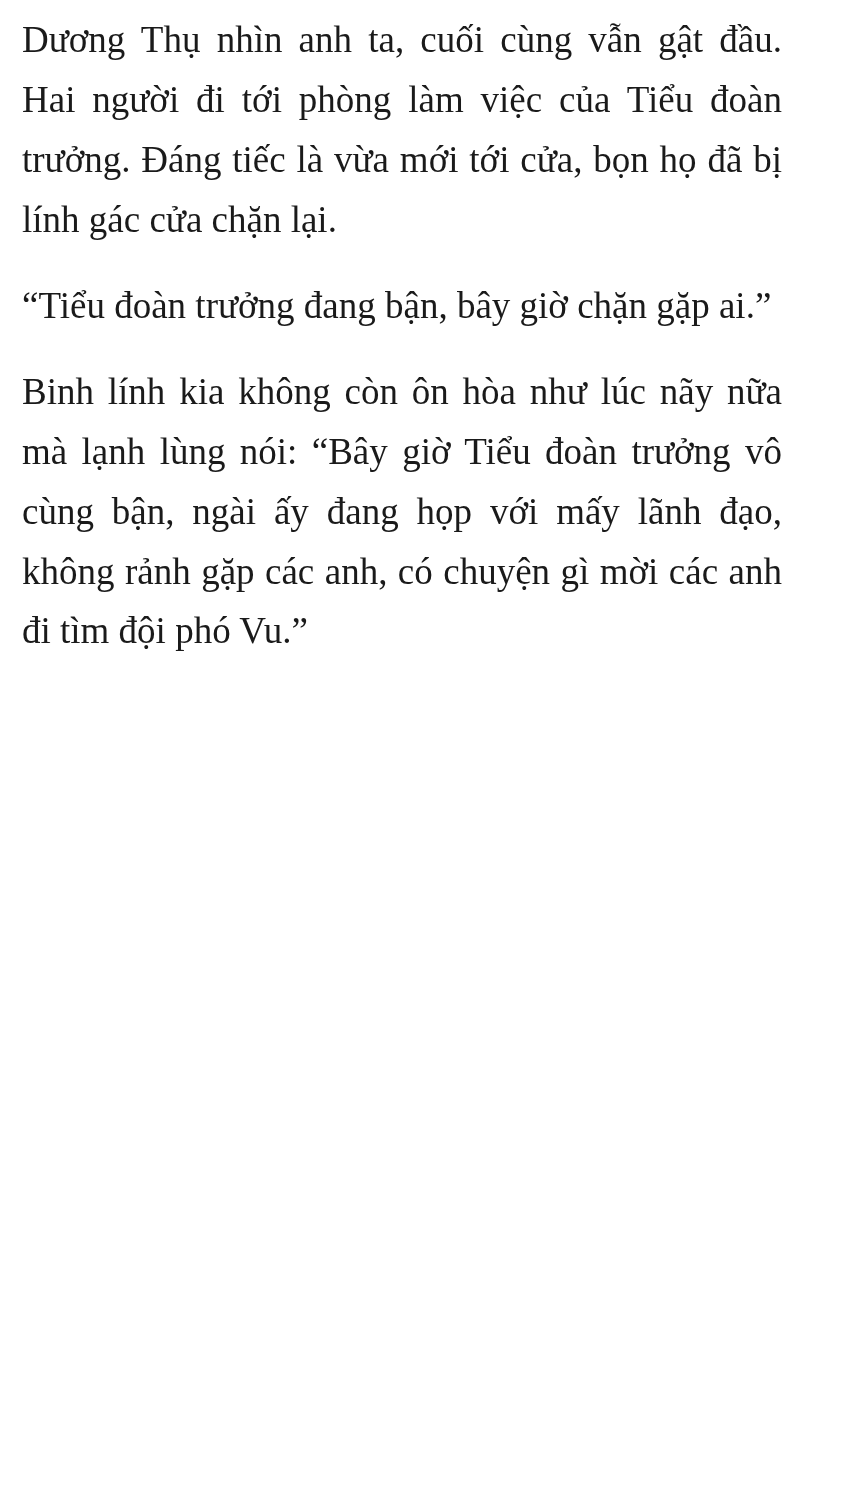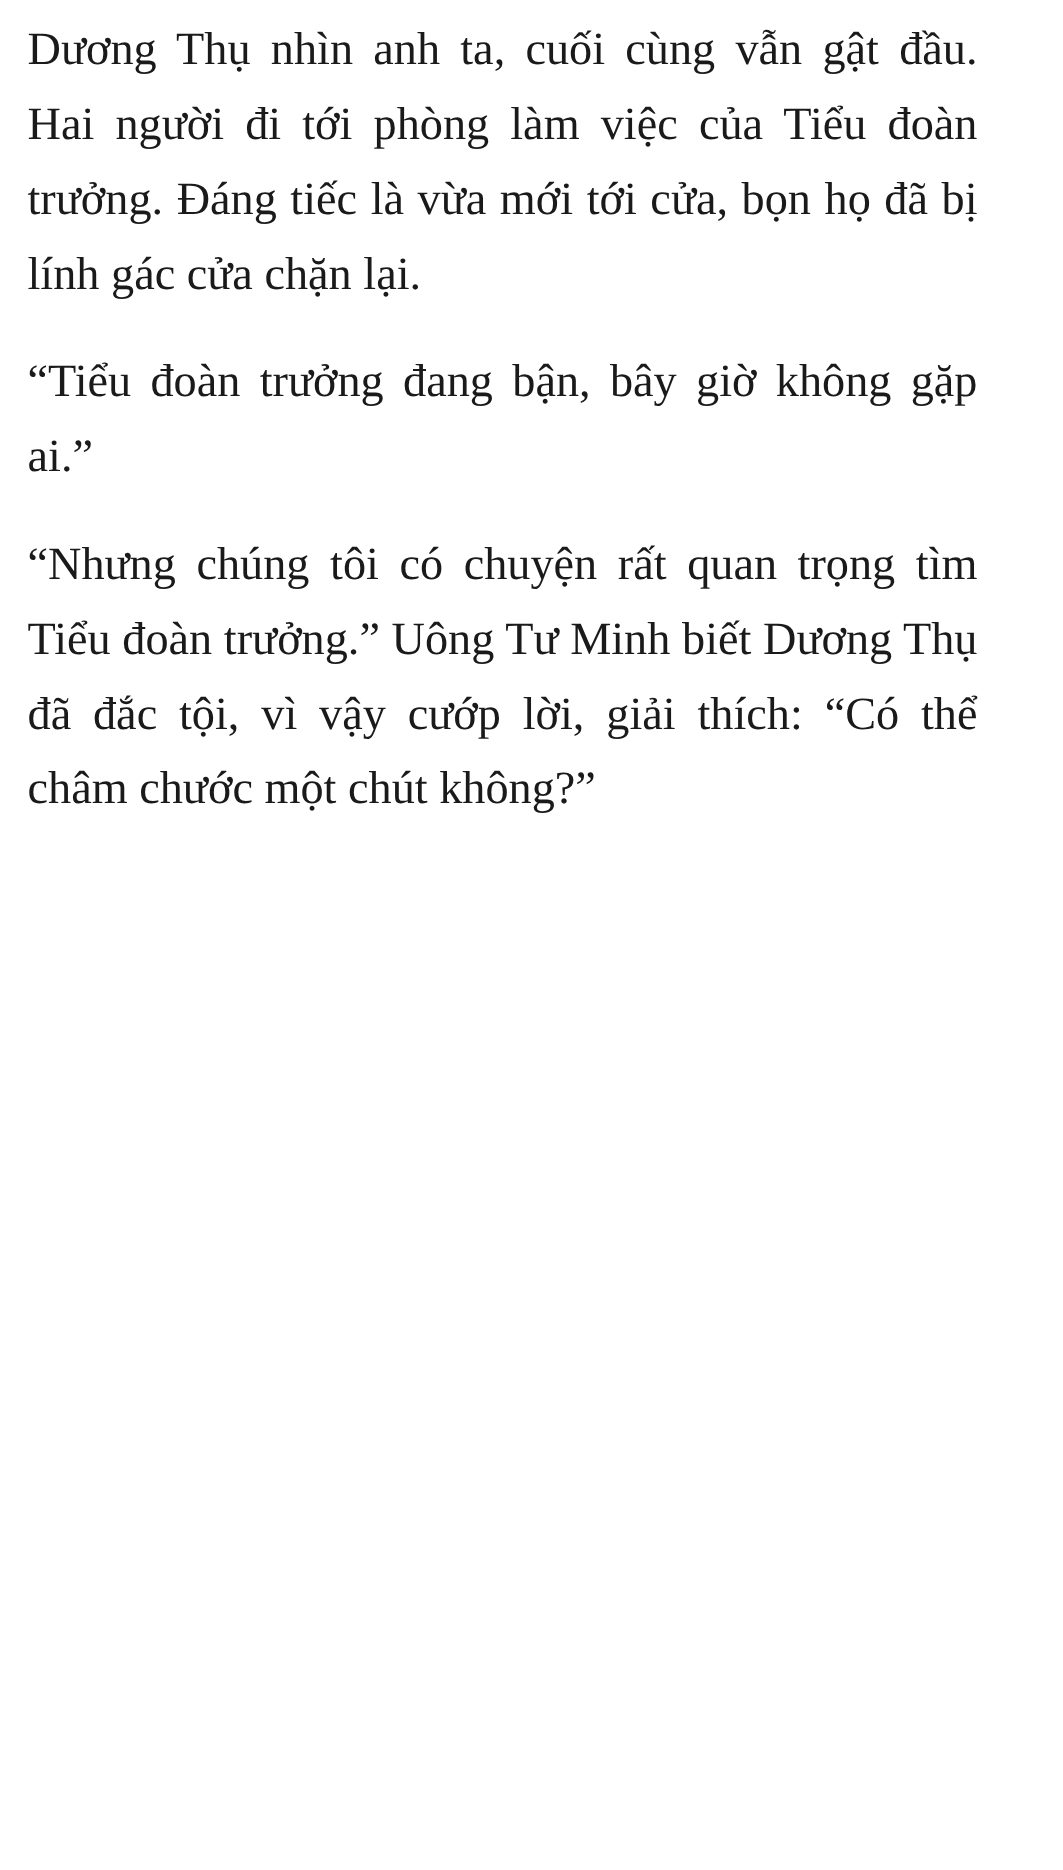--- a/index.html
+++ b/index.html
@@ -31,15 +31,15 @@
   }
   .para:last-child {
     margin-bottom: 0;
   }
 </style>
 </head>
 <body>
 
 <div class="reader">
   <p class="para">Dương Thụ nhìn anh ta, cuối cùng vẫn gật đầu. Hai người đi tới phòng làm việc của Tiểu đoàn trưởng. Đáng tiếc là vừa mới tới cửa, bọn họ đã bị lính gác cửa chặn lại.</p>
-  <p class="para">“Tiểu đoàn trưởng đang bận, bây giờ không gặp ai.”</p>
-  <p class="para">“Nhưng chúng tôi có chuyện rất quan trọng tìm Tiểu đoàn trưởng.” Uông Tư Minh biết Dương Thụ đã đắc tội, vì vậy cướp lời, giải thích: “Có thể châm chước một chút không?”</p>
+  <p class="para">“Tiểu đoàn trưởng đang bận, bây giờ chặn gặp ai.”</p>
+  <p class="para">Binh lính kia không còn ôn hòa như lúc nãy nữa mà lạnh lùng nói: “Bây giờ Tiểu đoàn trưởng vô cùng bận, ngài ấy đang họp với mấy lãnh đạo, không rảnh gặp các anh, có chuyện gì mời các anh đi tìm đội phó Vu.”</p>
 </div>
 
 </body></html>

